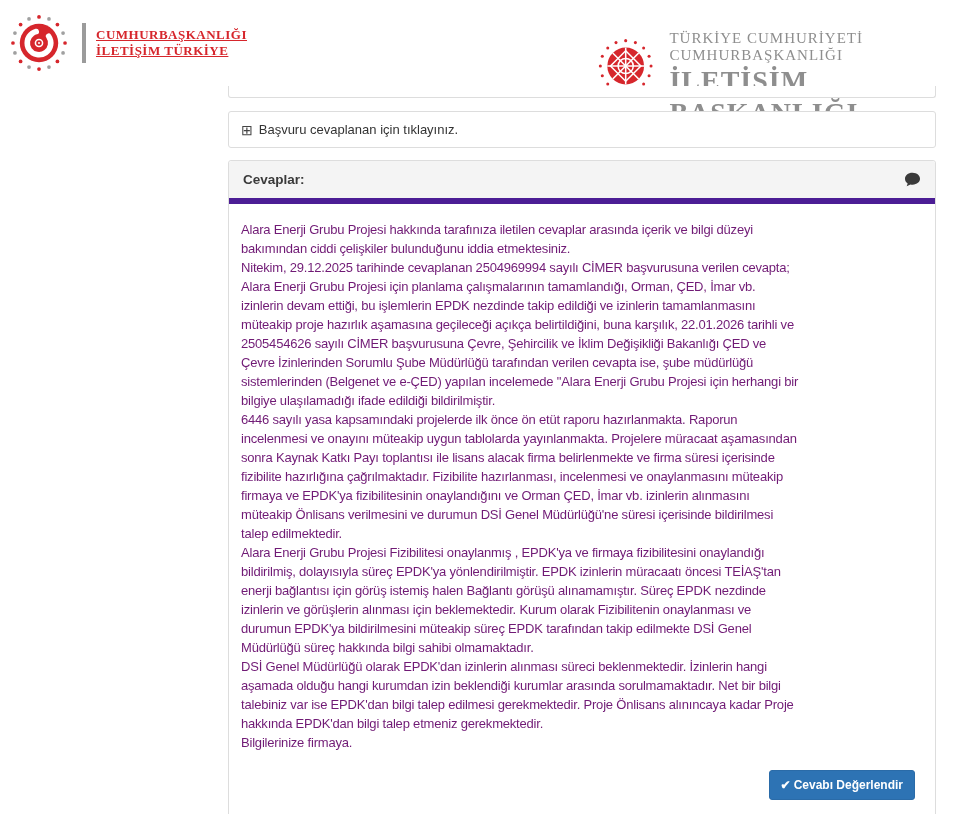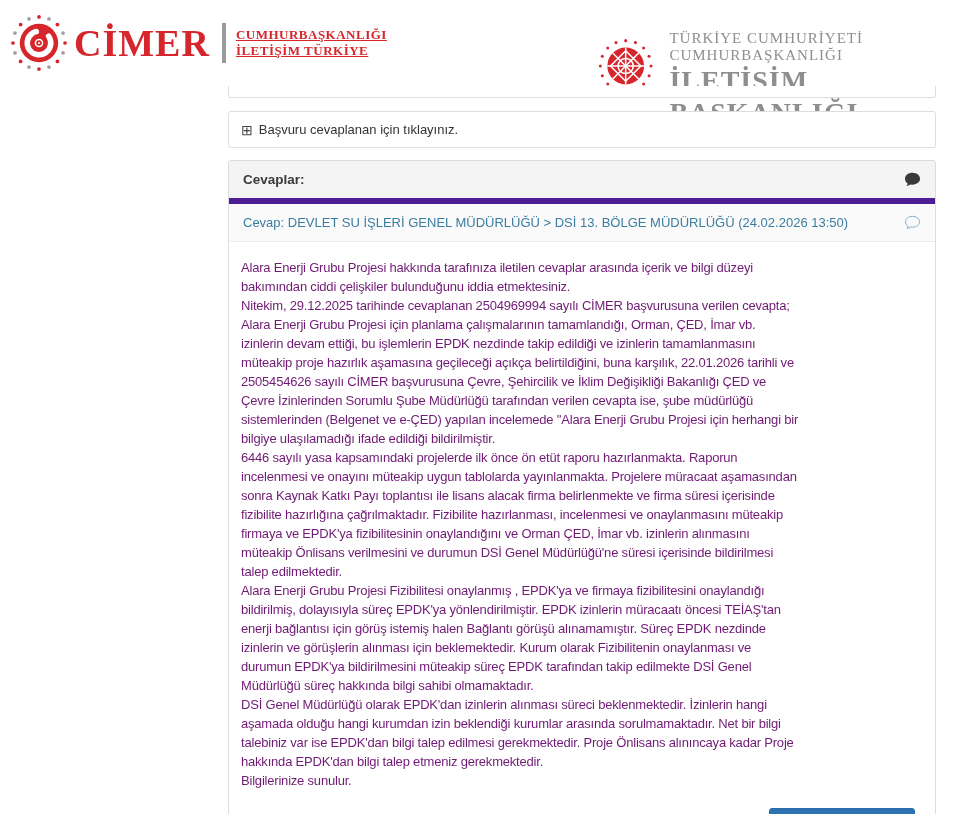--- a/index.html
+++ b/index.html
@@ -79,21 +79,20 @@
           <circle cx="66.1" cy="11.2" r="3" fill="#a0a0a0"></circle>
         <circle cx="79.7" cy="20.3" r="3" fill="#d6262c"></circle>
           <circle cx="88.8" cy="33.9" r="3" fill="#a0a0a0"></circle>
       </g>
       <circle cx="50" cy="50" r="31" fill="#d6262c"></circle>
       <circle cx="50" cy="50" r="19" fill="none" stroke="#ffffff" stroke-width="9" stroke-dasharray="96 24" stroke-linecap="round" transform="rotate(-35 50 50)"></circle>
       <circle cx="50" cy="50" r="7" fill="#ffffff"></circle>
       <circle cx="50" cy="50" r="4.5" fill="#d6262c"></circle>
       <circle cx="50" cy="50" r="1.6" fill="#ffffff"></circle>
     </svg>
-    <span class="cimer-word">CİMER</span>
     <span class="brand-divider"></span>
     <span class="brand-sub">
       <div>CUMHURBAŞKANLIĞI</div>
       <div>İLETİŞİM TÜRKİYE</div>
     </span>
   </div>
 
   <div class="brand-right">
     <svg class="ib-logo-svg" viewBox="0 0 100 100">
       <g fill="#d6262c">
@@ -142,35 +141,29 @@
 
   <div class="answers-panel">
 
     <div class="answers-heading">
       <span>Cevaplar:</span>
       <svg class="bubble-icon" width="17" height="15" viewBox="0 0 20 18">
         <path d="M10 1 C4.5 1 1 4.2 1 8.2 c0 2.3 1.2 4.3 3.2 5.6 L3 17 l4.6 -2.1 c0.8 0.2 1.6 0.3 2.4 0.3 5.5 0 9 -3.2 9 -7 S15.5 1 10 1 z" fill="#3a3a3a"></path>
       </svg>
     </div>
 
-    <div class="answer-subheading">
-      <span>Cevap: DEVLET SU İŞLERİ GENEL MÜDÜRLÜĞÜ &gt; DSİ 13. BÖLGE MÜDÜRLÜĞÜ (24.02.2026 13:50)</span>
-      <svg class="bubble-icon" width="17" height="15" viewBox="0 0 20 18">
-        <path d="M10 1.6 C5 1.6 1.6 4.5 1.6 8.2 c0 2.1 1.1 4 3 5.2 L3.8 16.3 l4 -1.9 c0.7 0.15 1.5 0.25 2.2 0.25 5 0 8.4 -2.9 8.4 -6.45 S15 1.6 10 1.6 z" fill="none" stroke="#86aec5" stroke-width="1.2"></path>
-      </svg>
-    </div>
 
     <div class="answer-body">
       <div class="answer-text" id="answer-text">
           <p>Alara Enerji Grubu Projesi hakkında tarafınıza iletilen cevaplar arasında içerik ve bilgi düzeyi bakımından ciddi çelişkiler bulunduğunu iddia etmektesiniz.</p>
           <p>Nitekim, 29.12.2025 tarihinde cevaplanan 2504969994 sayılı CİMER başvurusuna verilen cevapta; Alara Enerji Grubu Projesi için planlama çalışmalarının tamamlandığı, Orman, ÇED, İmar vb. izinlerin devam ettiği, bu işlemlerin EPDK nezdinde takip edildiği ve izinlerin tamamlanmasını müteakip proje hazırlık aşamasına geçileceği açıkça belirtildiğini, buna karşılık, 22.01.2026 tarihli ve 2505454626 sayılı CİMER başvurusuna Çevre, Şehircilik ve İklim Değişikliği Bakanlığı ÇED ve Çevre İzinlerinden Sorumlu Şube Müdürlüğü tarafından verilen cevapta ise, şube müdürlüğü sistemlerinden (Belgenet ve e-ÇED) yapılan incelemede "Alara Enerji Grubu Projesi için herhangi bir bilgiye ulaşılamadığı ifade edildiği bildirilmiştir.</p>
           <p>6446 sayılı yasa kapsamındaki projelerde ilk önce ön etüt raporu hazırlanmakta. Raporun incelenmesi ve onayını müteakip uygun tablolarda yayınlanmakta. Projelere müracaat aşamasından sonra Kaynak Katkı Payı toplantısı ile lisans alacak firma belirlenmekte ve firma süresi içerisinde fizibilite hazırlığına çağrılmaktadır. Fizibilite hazırlanması, incelenmesi ve onaylanmasını müteakip firmaya ve EPDK'ya fizibilitesinin onaylandığını ve Orman ÇED, İmar vb. izinlerin alınmasını müteakip Önlisans verilmesini ve durumun DSİ Genel Müdürlüğü'ne süresi içerisinde bildirilmesi talep edilmektedir.</p>
           <p>Alara Enerji Grubu Projesi Fizibilitesi onaylanmış , EPDK'ya ve firmaya fizibilitesini onaylandığı bildirilmiş, dolayısıyla süreç EPDK'ya yönlendirilmiştir. EPDK izinlerin müracaatı öncesi TEİAŞ'tan enerji bağlantısı için görüş istemiş halen Bağlantı görüşü alınamamıştır. Süreç EPDK nezdinde izinlerin ve görüşlerin alınması için beklemektedir. Kurum olarak Fizibilitenin onaylanması ve durumun EPDK'ya bildirilmesini müteakip süreç EPDK tarafından takip edilmekte DSİ Genel Müdürlüğü süreç hakkında bilgi sahibi olmamaktadır.</p>
           <p>DSİ Genel Müdürlüğü olarak EPDK'dan izinlerin alınması süreci beklenmektedir. İzinlerin hangi aşamada olduğu hangi kurumdan izin beklendiği kurumlar arasında sorulmamaktadır. Net bir bilgi talebiniz var ise EPDK'dan bilgi talep edilmesi gerekmektedir. Proje Önlisans alınıncaya kadar Proje hakkında EPDK'dan bilgi talep etmeniz gerekmektedir.</p>
-          <p>Bilgilerinize sunulur.</p>
+          <p>Bilgilerinize firmaya.</p>
         </div>
     </div>
 
     <div class="button-row">
       <button class="evaluate-btn">
         <span class="check-glyph">✔</span>
         <span>Cevabı Değerlendir</span>
       </button>
     </div>
 

